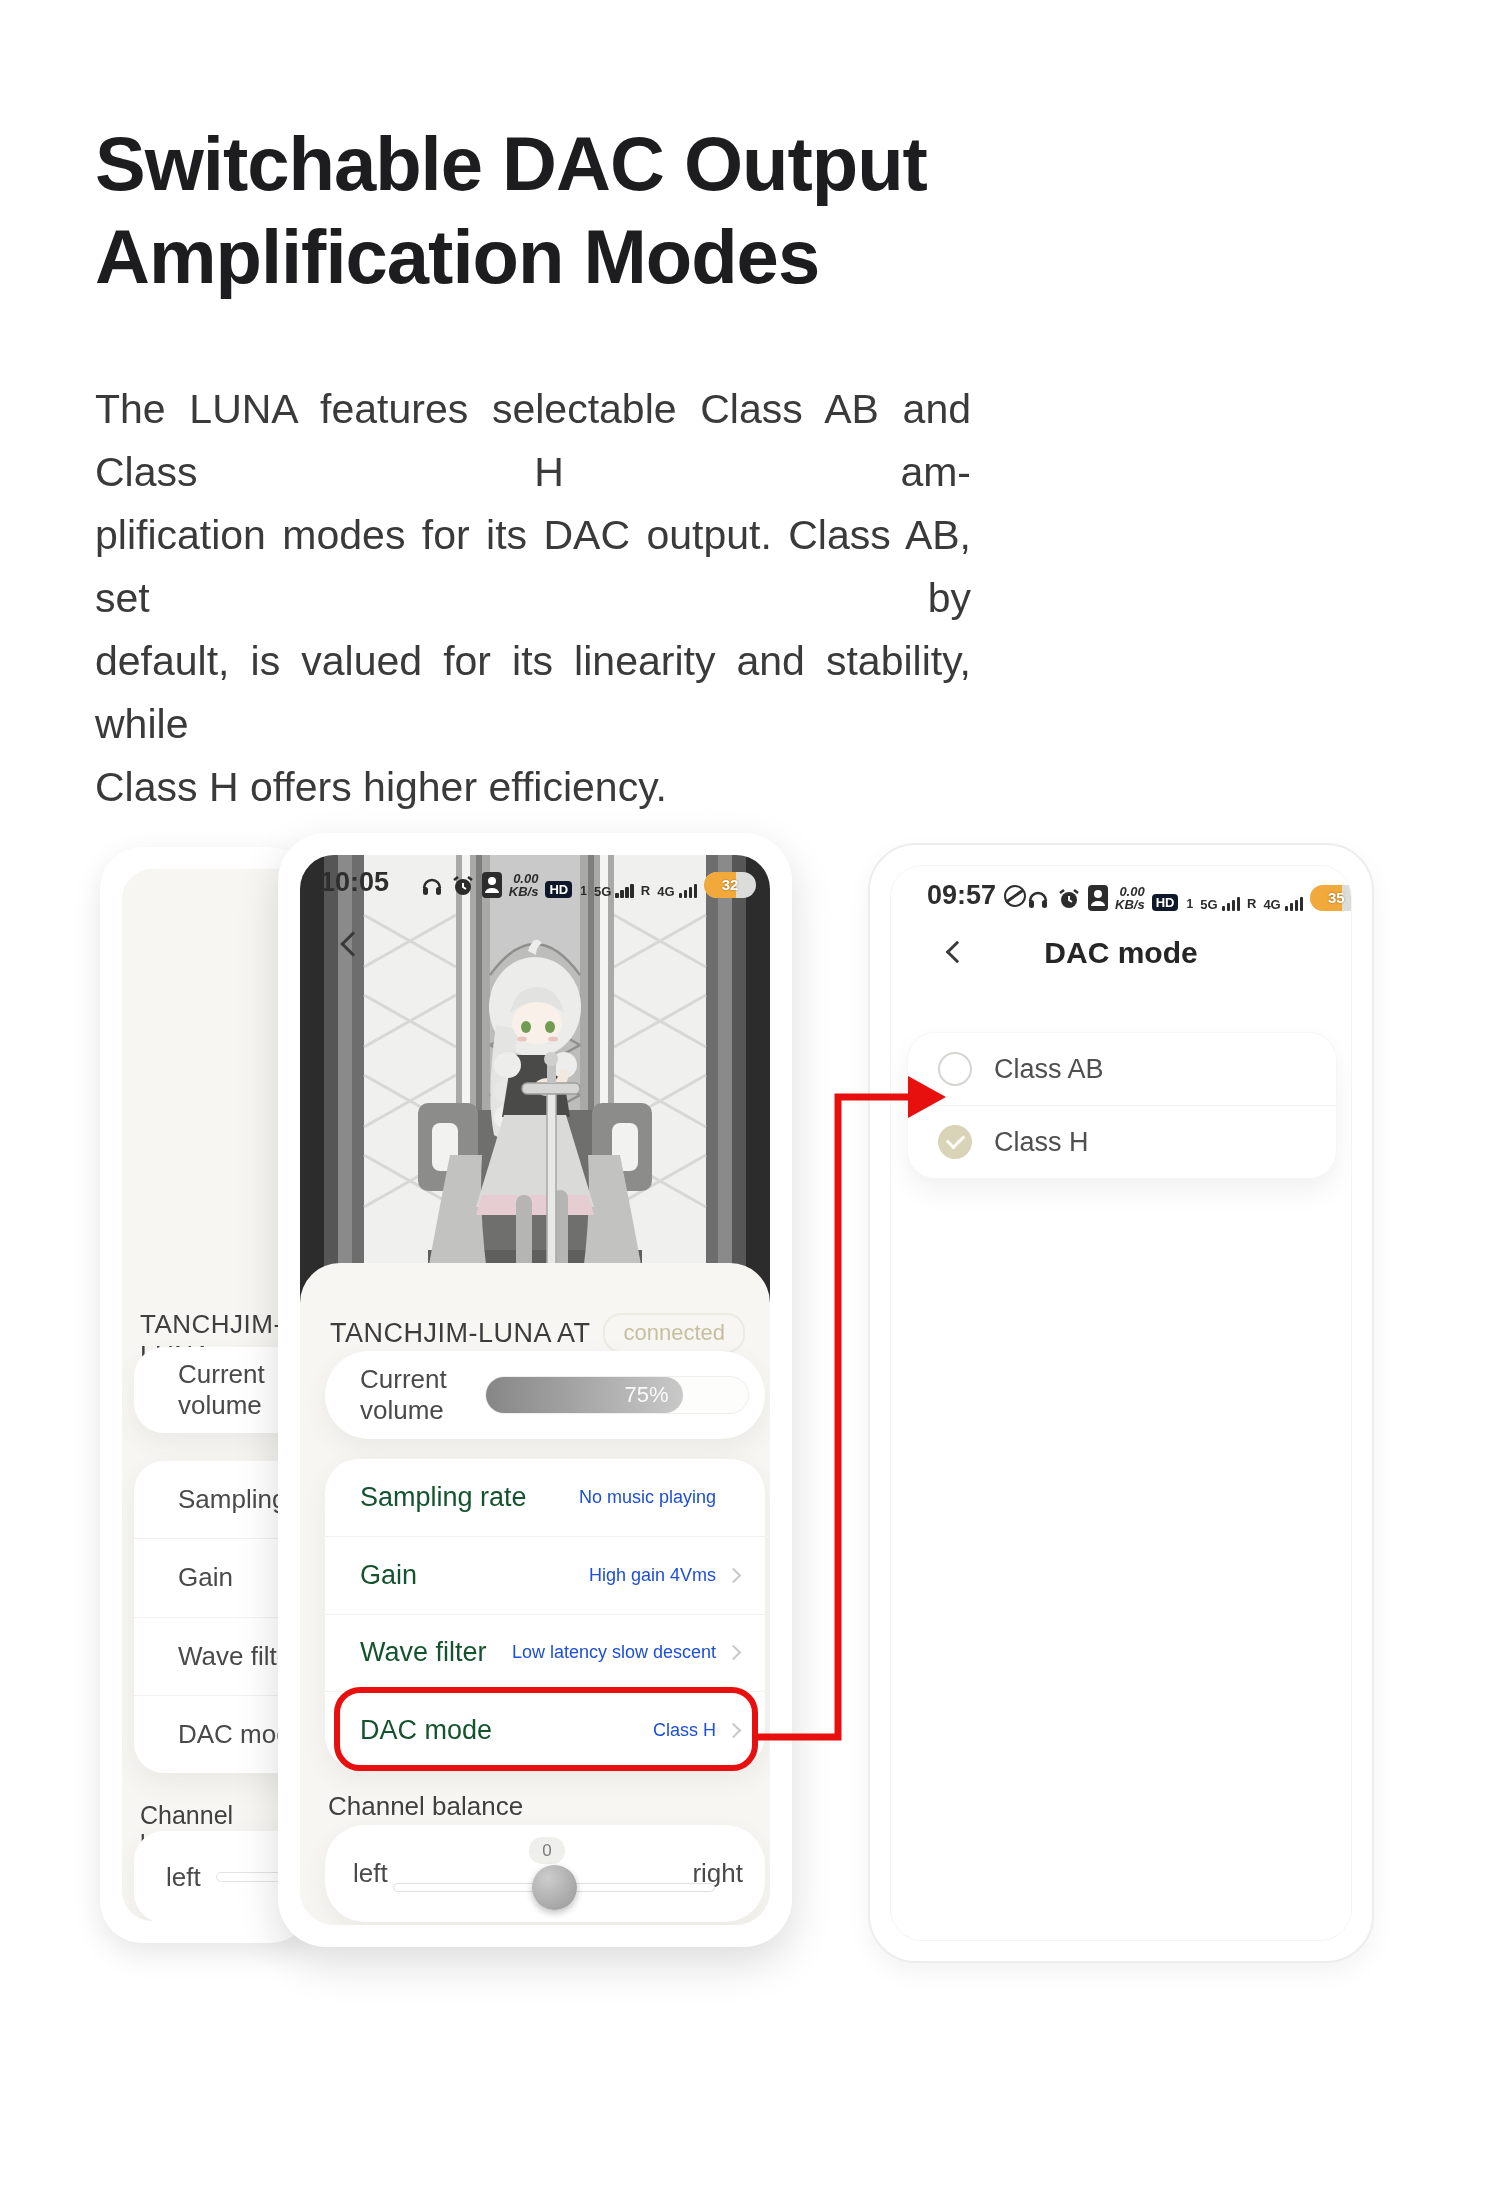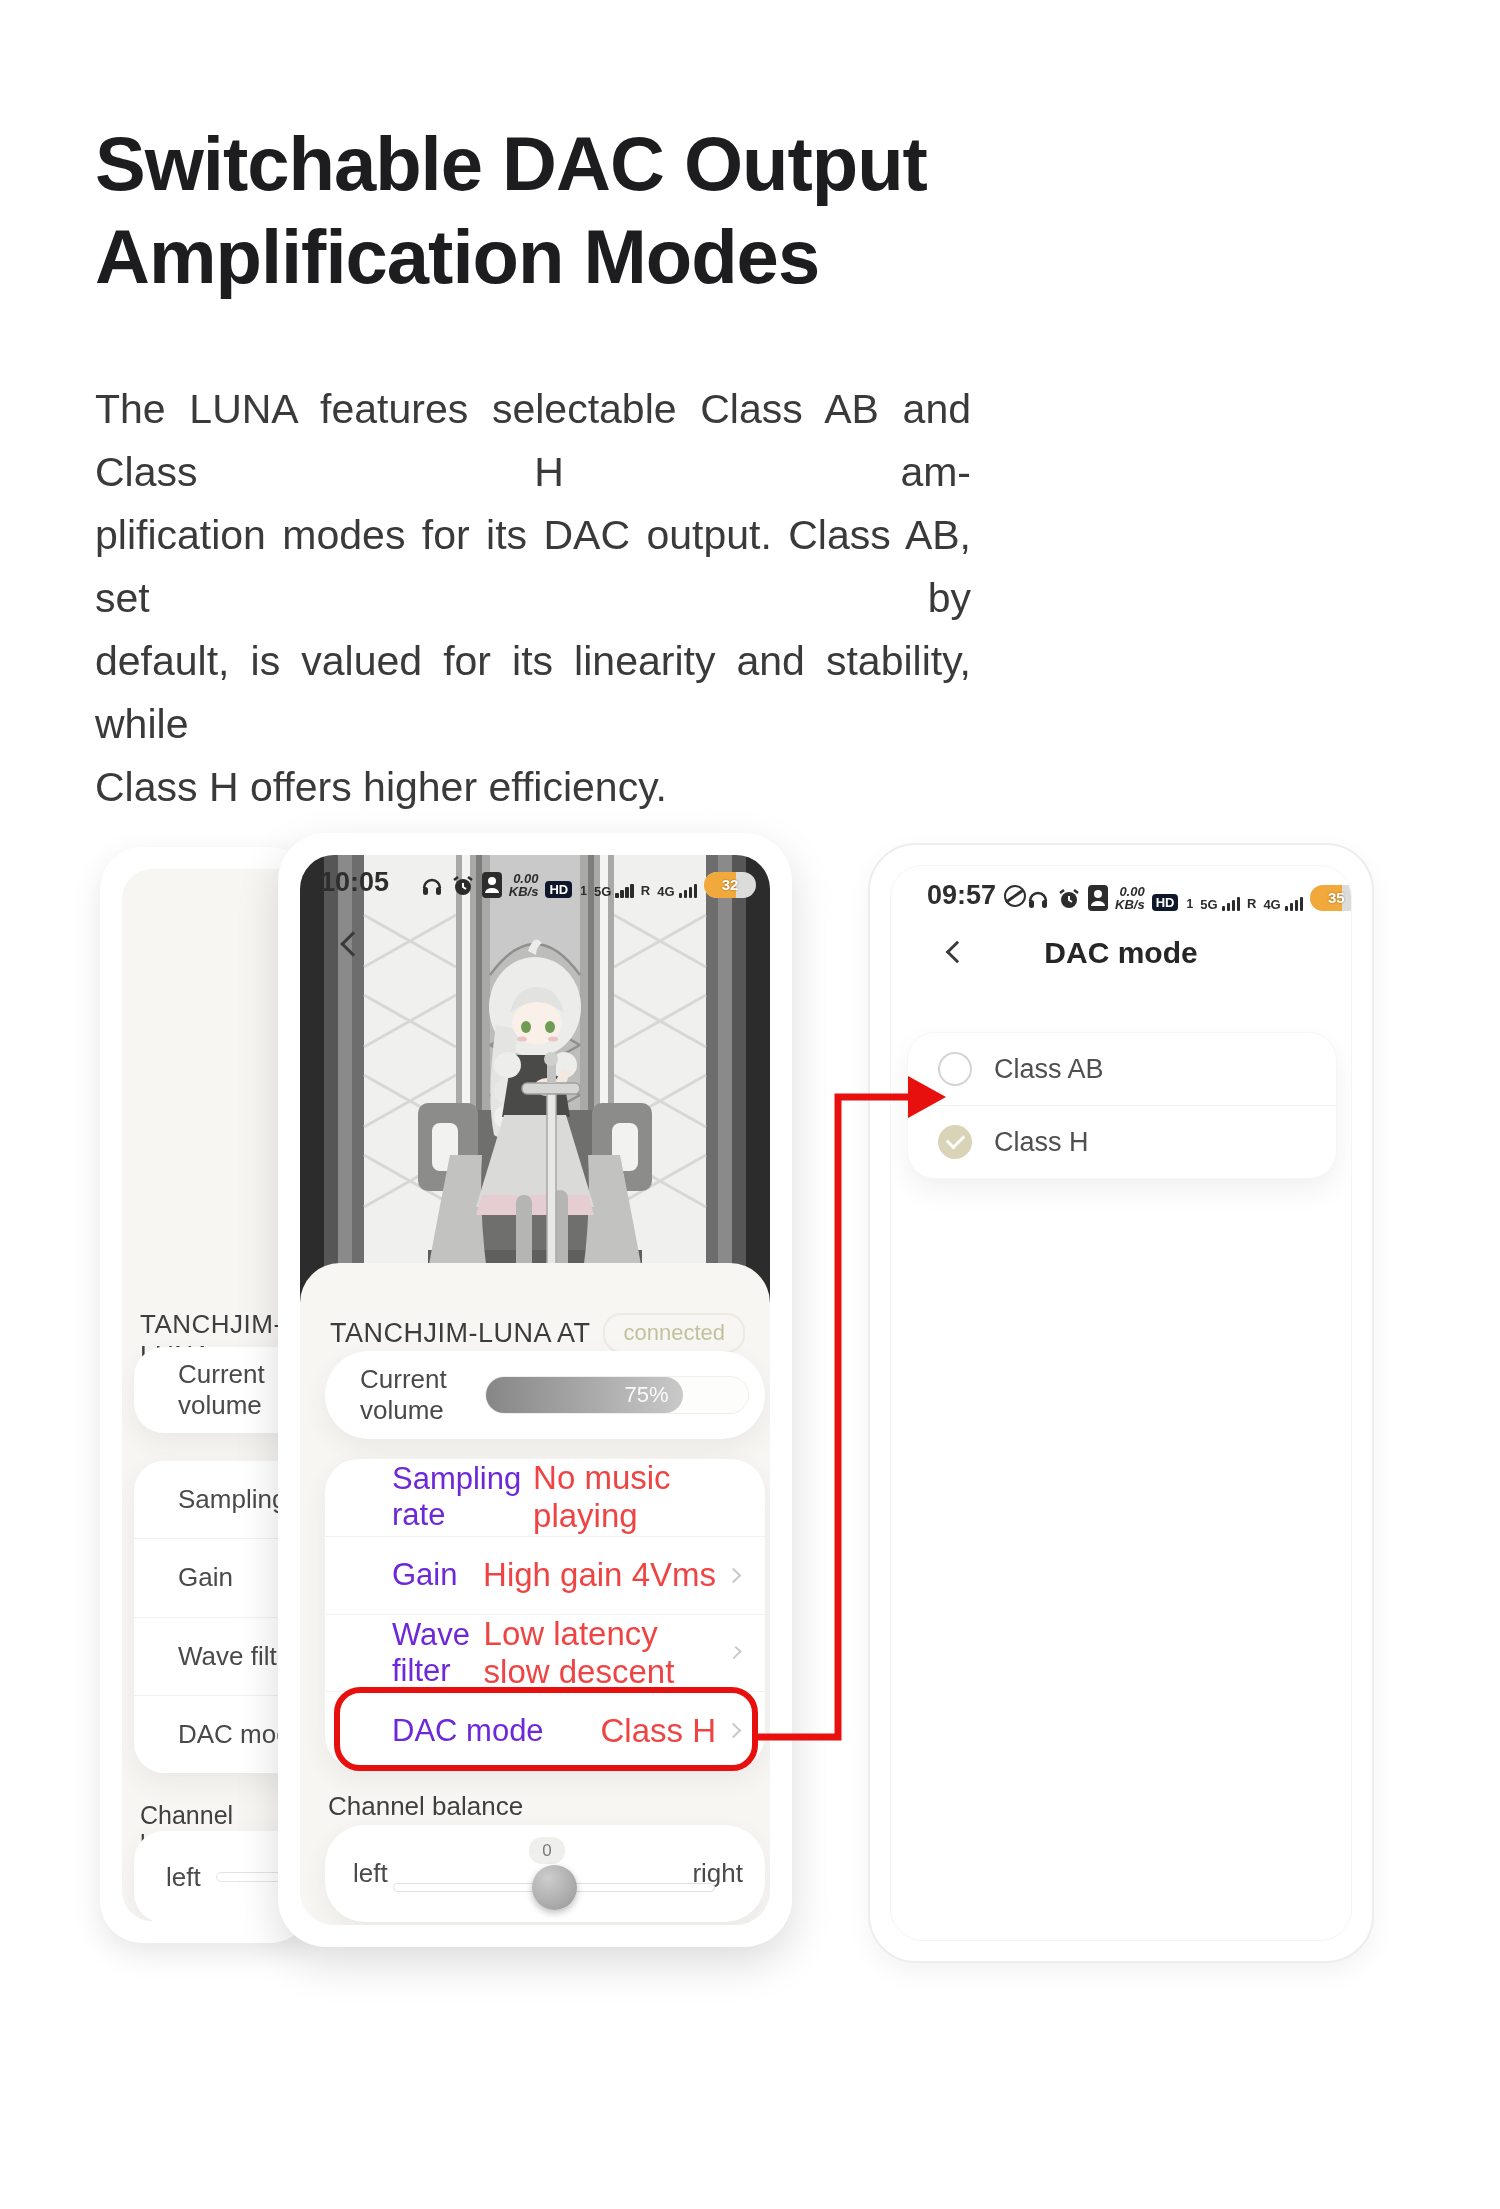--- a/index.html
+++ b/index.html
@@ -77,22 +77,22 @@
   #pm-card-vol .lbl { margin-left:35px; font-size:26px; color:#4a4a4a; white-space:pre-line; line-height:31px; }
   #pm-vol-track { position:absolute; left:160px; right:16px; top:25px; height:38px; border-radius:19px;
                   background:#fdfdfc; border:1.5px solid #efefec; }
   #pm-vol-fill { position:absolute; left:0; top:0; bottom:0; width:75%; border-radius:19px;
                  background:linear-gradient(90deg,#868686 0%,#c9c9c9 100%);
                  display:flex; align-items:center; justify-content:flex-end; }
   #pm-vol-fill .pct { color:#fff; font-size:22px; margin-right:14px; opacity:.92; }
   #pm-card-settings { left:25px; top:196px; width:440px; height:310px; border-radius:34px; display:flex; flex-direction:column; }
   .pm-srow { flex:1; display:flex; align-items:center; padding:0 26px 0 35px; border-bottom:1.5px solid #f1f1ef; }
   .pm-srow:last-child { border-bottom:none; }
-  .pm-srow .lbl { font-size:31px; color:#6d28d9;margin-left:32px; }
-  .pm-srow .val { margin-left:auto; font-size:33px; color:#ef4444; }
+  .pm-srow .lbl { font-size:27px; color:#14532d; }
+  .pm-srow .val { margin-left:auto; font-size:18px; color:#1d4ed8; }
   .pm-srow .chev-right-sm { margin-left:12px; }
   .pm-srow.nochev .chev-right-sm { visibility:hidden; }
   #pm-redbox { position:absolute; left:34px; top:424px; width:424px; height:84px; border:6px solid #e8100e; border-radius:26px; z-index:5; }
   #pm-cb-label { position:absolute; left:28px; top:528px; font-size:26px; color:#3f3f3f; }
   #pm-card-balance { left:25px; top:562px; width:440px; height:97px; border-radius:40px; }
   #pm-card-balance .side { position:absolute; top:48px; font-size:26px; color:#4a4a4a; transform:translateY(-50%); }
   #pm-bal-left { left:28px; } #pm-bal-right { right:22px; }
   #pm-bal-track { position:absolute; left:68px; top:58px; width:322px; height:9px; border-radius:5px; background:#fff; border:1.5px solid #e0e0dd; }
   #pm-bal-bubble { position:absolute; left:204px; top:12px; width:36px; height:27px; border-radius:13px; background:#efefec;
                    display:flex; align-items:center; justify-content:center; font-size:17px; color:#7a7a7a; }

